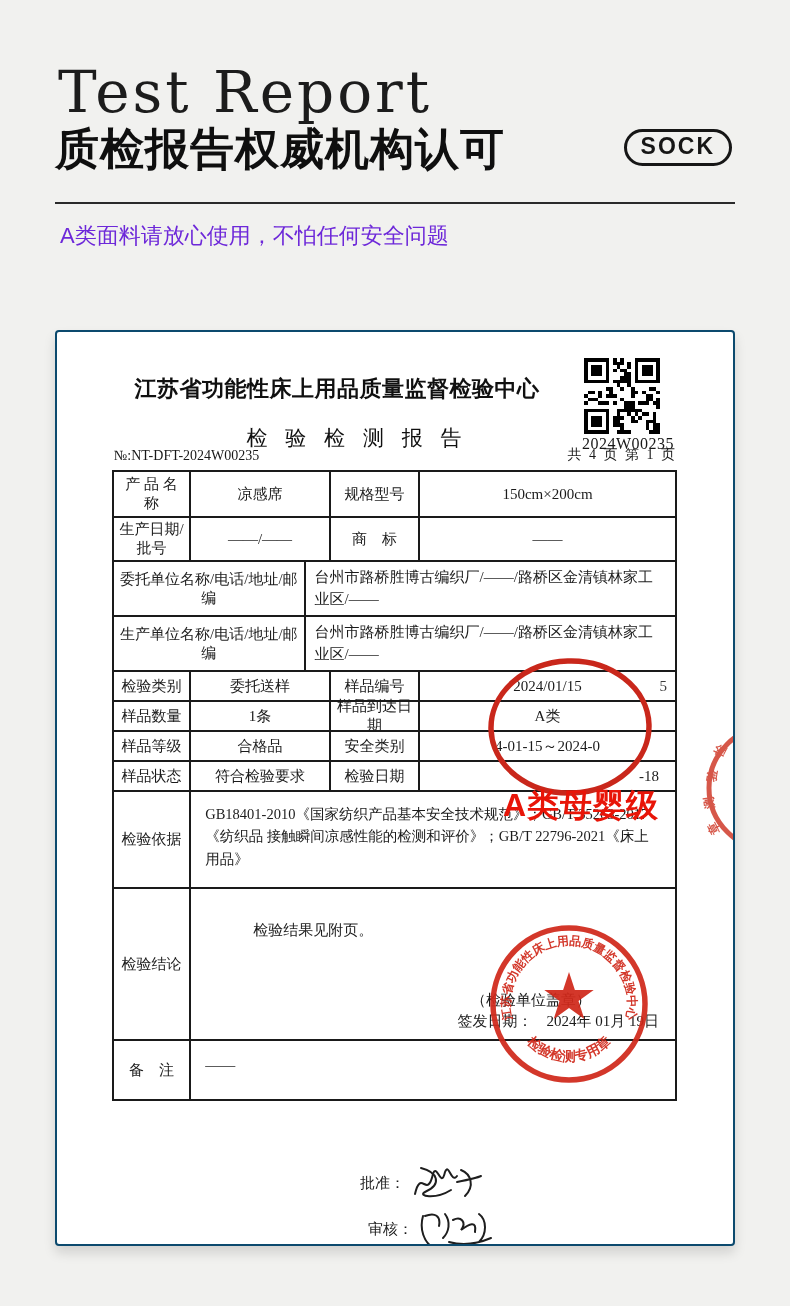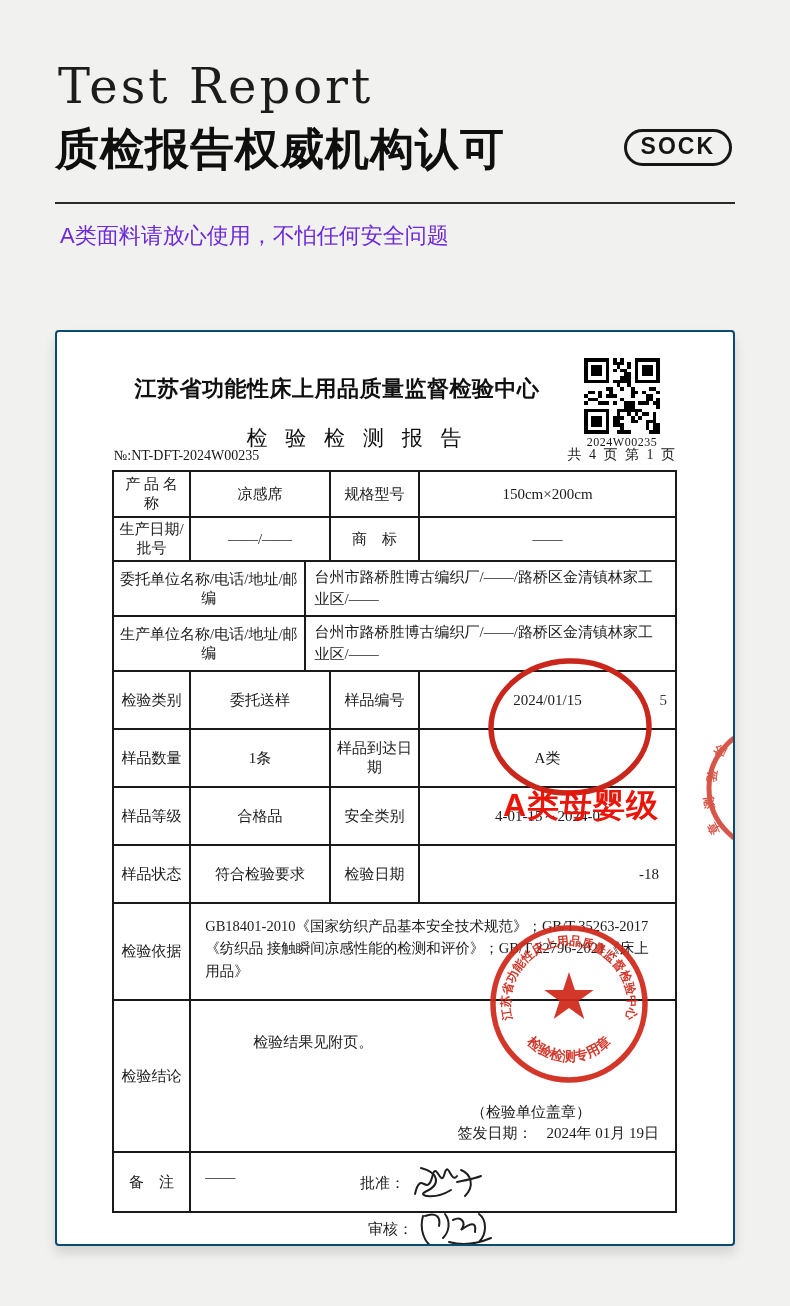--- a/index.html
+++ b/index.html
@@ -10,21 +10,21 @@
     color:#141414;
     position:relative;
     overflow:hidden;
   }
   .page { position:absolute; inset:0; }
 
   
   .title-en {
     position:absolute; left:58px; top:58px;
     font-family:"DejaVu Serif","Liberation Serif",serif;
-    font-size:48px; font-weight:400; letter-spacing:3px; color:#1c1c1c;
+    font-size:58px; font-weight:400; letter-spacing:3px; color:#1c1c1c;
   }
   .title-zh {
     position:absolute; left:55px; top:120px;
     font-size:44px; font-weight:700; color:#0f0f0f; letter-spacing:1px;
   }
   .brand-badge {
     position:absolute; right:58px; top:129px;
     border:3px solid #161616; border-radius:22px;
     padding:1px 14px 3px;
     font-family:Liberation Sans, sans-serif;
@@ -46,21 +46,21 @@
     text-align:center; font-family:"Liberation Sans","DejaVu Sans",sans-serif;
     font-size:22px; font-weight:700; color:#101010; letter-spacing:0.5px;
   }
   .report-title {
     position:absolute; left:20px; top:92px; width:560px;
     text-align:center; font-family:"Liberation Sans","DejaVu Sans",sans-serif;
     font-size:21px; font-weight:400; letter-spacing:6px; color:#101010;
   }
   .qr-block { position:absolute; left:525px; top:26px; width:80px; text-align:center; }
   .qr-block svg { display:block; width:76px; height:76px; margin:0 auto; }
-  .qr-caption { font-size:12px; margin-top:1px; color:#181818; letter-spacing:0.5px; }
+  .qr-caption { font-size:16px; margin-top:1px; color:#181818; letter-spacing:0.5px; }
   .meta-line {
     position:absolute; left:57px; top:114px; width:563px;
     display:flex; justify-content:space-between; align-items:flex-end;
     font-size:14px; color:#181818;
   }
   .meta-line .pages { letter-spacing:2px; }
 
   
   .rtable {
     position:absolute; left:55px; top:138px; width:565px;
@@ -70,21 +70,21 @@
   .trow:first-child { border-top:none; }
   .cell { border-left:2px solid #1a1a1a; display:flex; align-items:center; justify-content:center; text-align:center; padding:2px 4px; }
   .cell:first-child { border-left:none; }
   .c-lab  { width:13.4%; }
   .c-val  { width:24.9%; }
   .c-lab2 { width:15.9%; }
   .c-val2 { flex:1; position:relative; }
   .c-labw { width:33.8%; padding:4px 6px; }
   .c-valw { flex:1; justify-content:flex-start; text-align:left; padding:6px 9px; line-height:1.45; }
   .c-valfull { flex:1; position:relative; display:block; text-align:left; }
-  .h44{height:44px} .h55{height:55px} .h42{height:58px} .h97{height:97px} .h152{height:152px} .h60{height:60px}
+  .h44{height:44px} .h55{height:55px} .h42{height:30px} .h97{height:97px} .h152{height:152px} .h60{height:60px}
   .basis-text { padding:9px 10px 0 10px; line-height:1.55; font-size:14.5px; text-align:left; display:block; }
   .frag-right { position:absolute; right:8px; top:50%; transform:translateY(-50%); color:#3c3c3c; }
   .concl-result { position:absolute; left:62px; top:32px; font-size:15px; }
   .seal-note { position:absolute; right:84px; top:102px; font-size:15px; }
   .issue-line { position:absolute; right:16px; bottom:8px; font-size:15px; }
   .issue-line .date { margin-left:14px; }
 
   
   .sig-row {
     position:absolute; left:55px; top:828px; width:565px;

